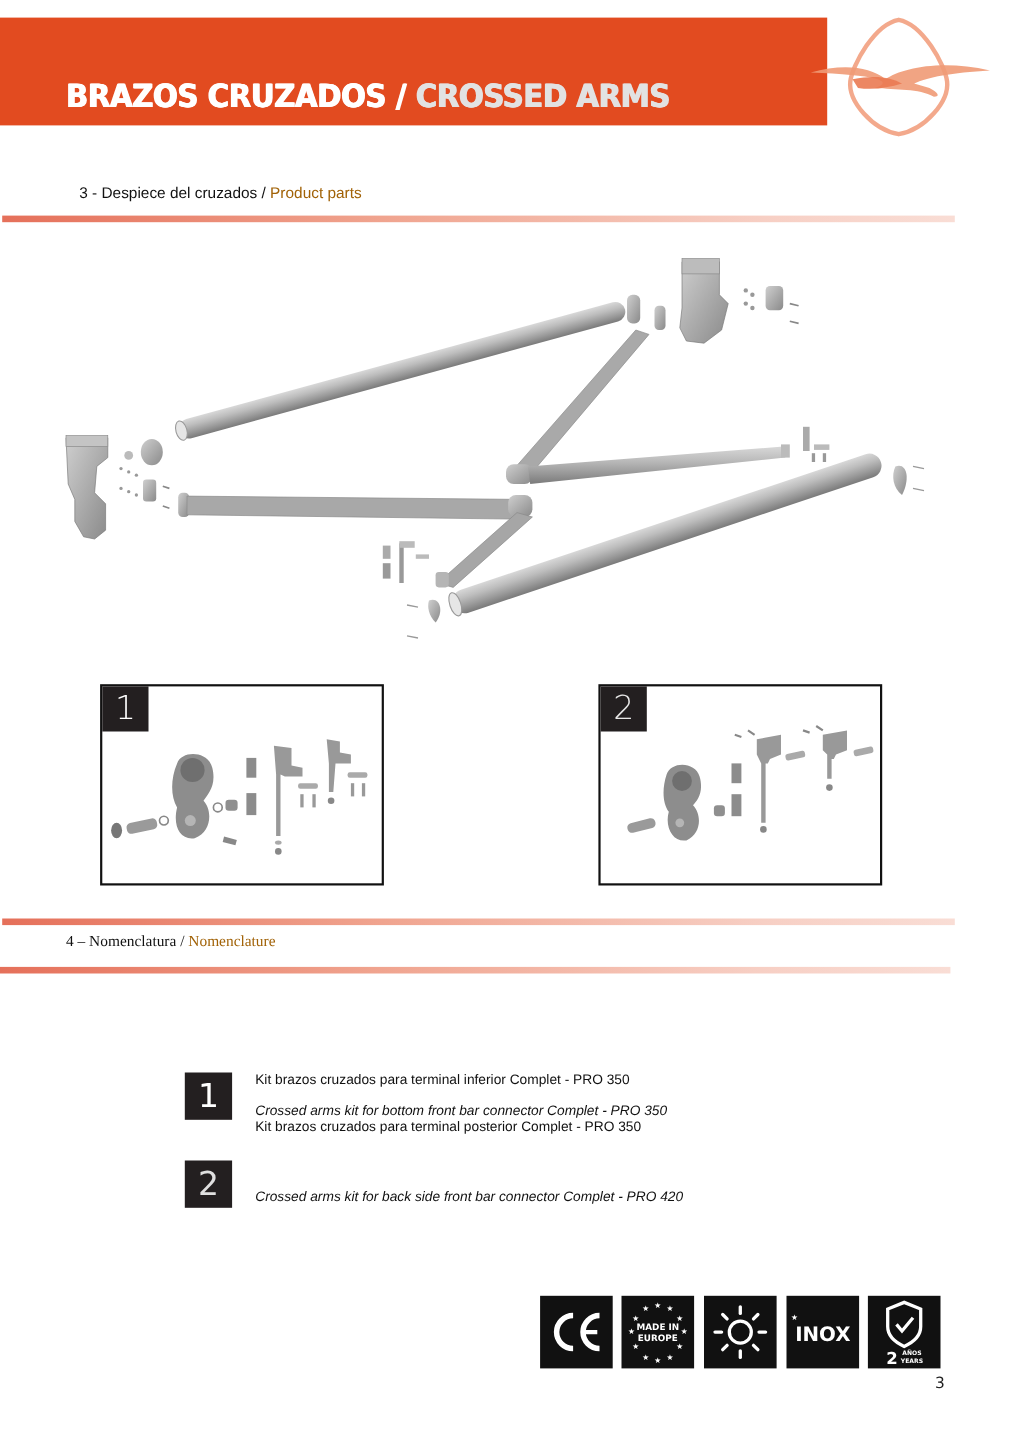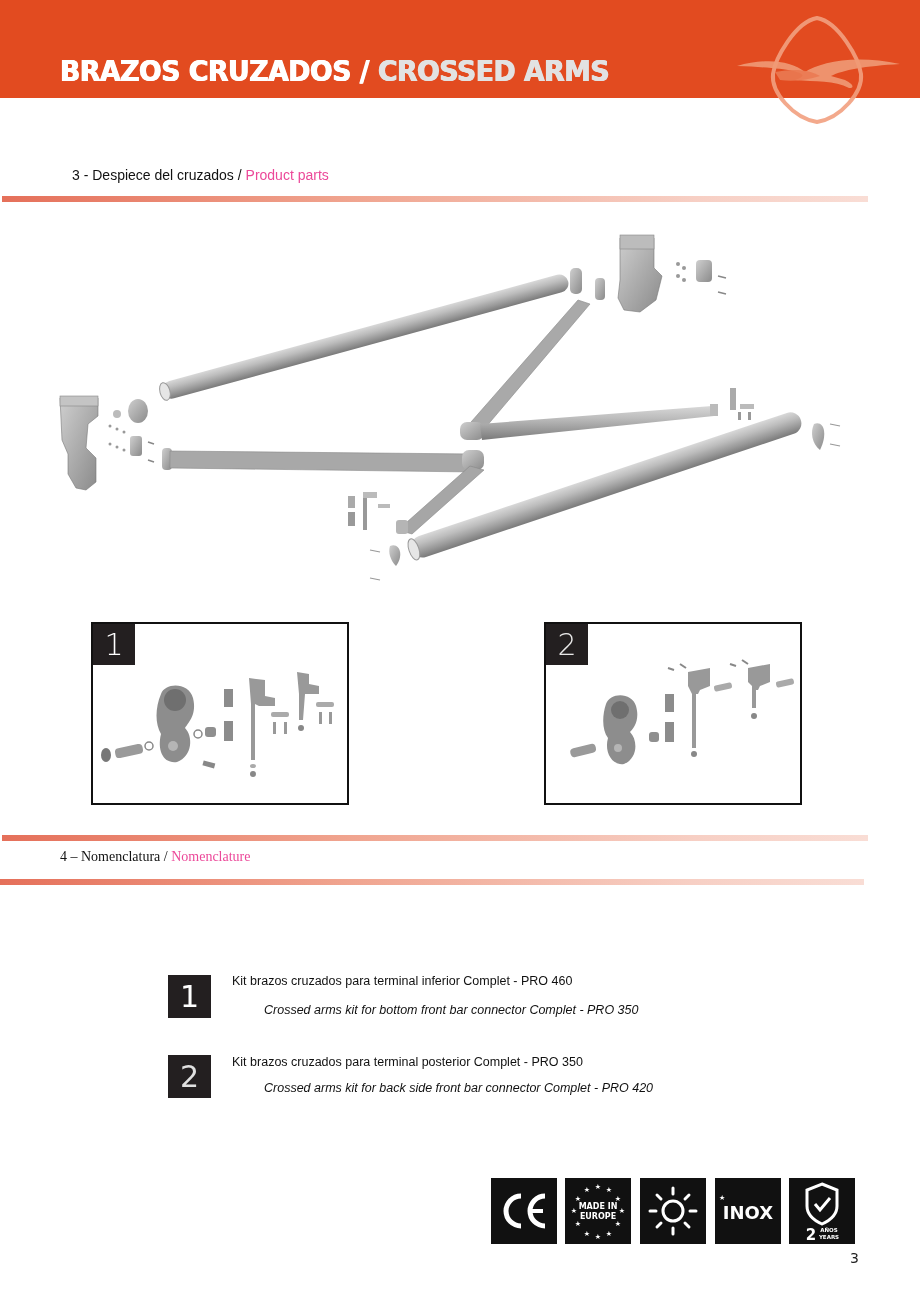--- a/index.html
+++ b/index.html
@@ -1,37 +1,37 @@
 <!DOCTYPE html>
 <html><head>
 <meta charset="utf-8">
 <style>
   html, body { margin:0; padding:0; }
   body { width:920px; height:1300px; position:relative; background:#ffffff; overflow:hidden;
          font-family:"Liberation Sans", sans-serif; color:#111; }
-  .header { position:absolute; left:0; top:0; width:920px; height:98px; background:#e24b20; }
+  .header { position:absolute; left:0; top:16px; width:752px; height:98px; background:#e24b20; }
   .header-title { position:absolute; left:60px; top:54px; font-family:"DejaVu Sans", sans-serif;
          font-weight:bold; font-size:29px; letter-spacing:-0.5px; color:#ffffff;
          transform:scaleX(0.92); transform-origin:left top; white-space:nowrap;
          text-shadow:0.6px 0 0 #fff, -0.6px 0 0 #fff; }
   .header-title .en { color:#e2e2e2; text-shadow:0.6px 0 0 #e2e2e2, -0.6px 0 0 #e2e2e2; }
   .logo { position:absolute; left:735px; top:14px; width:170px; height:112px; }
   .section-title { position:absolute; font-size:14px; white-space:nowrap; color:#111; }
-  .section-title .en { color:#ec4899; }
+  .section-title .en { color:#a16207; }
   .rule { position:absolute; left:2px; height:6px;
           background:linear-gradient(to right, #e5705a 0%, #f0a48f 40%, #f7cfc4 80%, #f9ddd5 100%); }
   .diagram { position:absolute; left:50px; top:220px; width:820px; height:380px; }
   .kit-box { position:absolute; width:254px; height:179px; border:2px solid #111; background:#fff; }
   .kit-badge { position:absolute; left:0; top:0; width:42px; height:41px; background:#231f20;
                color:#fff; font-size:30px; text-align:center; line-height:41px; font-family:"DejaVu Sans", sans-serif; font-weight:300; }
   .kit-svg { position:absolute; left:0; top:0; width:254px; height:179px; }
   .nom-badge { position:absolute; width:43px; height:43px; background:#231f20; color:#fff;
                font-size:30px; text-align:center; line-height:43px; font-family:"DejaVu Sans", sans-serif; }
   .nom-text { position:absolute; font-size:12.5px; white-space:nowrap; color:#111; }
-  .nom-text.it { font-style:italic;margin-left:32px; }
+  .nom-text.it { font-style:italic; }
   .cert { position:absolute; top:1178px; width:66px; height:66px; background:#111; }
   .cert svg { width:66px; height:66px; display:block; }
   .page-num { position:absolute; left:850px; top:1250px; font-size:14px; font-family:"DejaVu Sans", sans-serif; color:#222; }
 </style>
 </head>
 <body>
 
 <div class="header">
   <div class="header-title">
     <span>BRAZOS CRUZADOS</span><span> / </span><span class="en">CROSSED ARMS</span>
@@ -190,26 +190,26 @@
 </div>
 
 <div class="rule" style="top:835px; width:866px;"></div>
 <div class="section-title" style="left:60px; top:849px;font-family:Liberation Serif, serif;">
   <span>4 – </span><span>Nomenclatura</span><span> / </span><span class="en">Nomenclature</span>
 </div>
 <div class="rule" style="top:879px; width:864px; left:0;"></div>
 
 <div>
   <div class="nom-badge" style="left:168px; top:975px;">1</div>
-  <div class="nom-text" style="left:232px; top:974px;">Kit brazos cruzados para terminal inferior Complet - PRO 460</div>
+  <div class="nom-text" style="left:232px; top:974px;">Kit brazos cruzados para terminal inferior Complet - PRO 350</div>
   <div class="nom-text it" style="left:232px; top:1003px;">Crossed arms kit for bottom front bar connector Complet - PRO 350</div>
 </div>
 <div>
   <div class="nom-badge" style="left:168px; top:1055px; color:#e0e0e0;">2</div>
-  <div class="nom-text" style="left:232px; top:1055px;">Kit brazos cruzados para terminal posterior Complet - PRO 350</div>
+  <div class="nom-text" style="left:232px; top:1017px;">Kit brazos cruzados para terminal posterior Complet - PRO 350</div>
   <div class="nom-text it" style="left:232px; top:1081px;">Crossed arms kit for back side front bar connector Complet - PRO 420</div>
 </div>
 
 <div class="cert" style="left:491px;">
   <svg viewBox="0 0 66 66">
     <path d="M30 18 A15 15 0 1 0 30 48" fill="none" stroke="#fff" stroke-width="5"></path>
     <path d="M54 18 A15 15 0 1 0 54 48" fill="none" stroke="#fff" stroke-width="5"></path>
     <line x1="40" y1="33" x2="52" y2="33" stroke="#fff" stroke-width="4"></line>
   </svg>
 </div>

